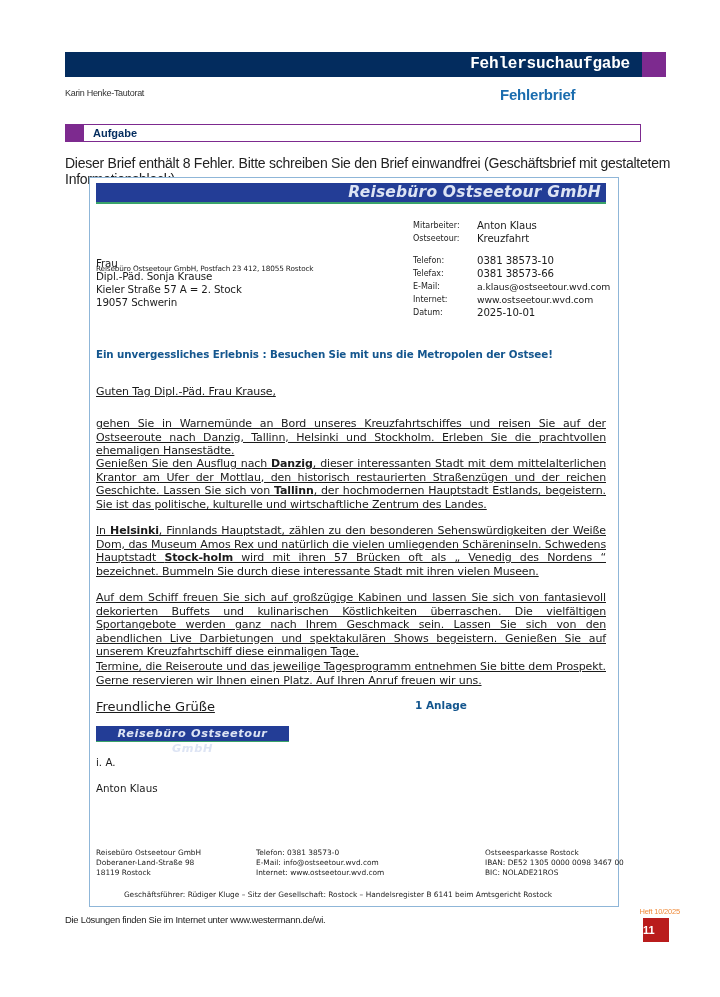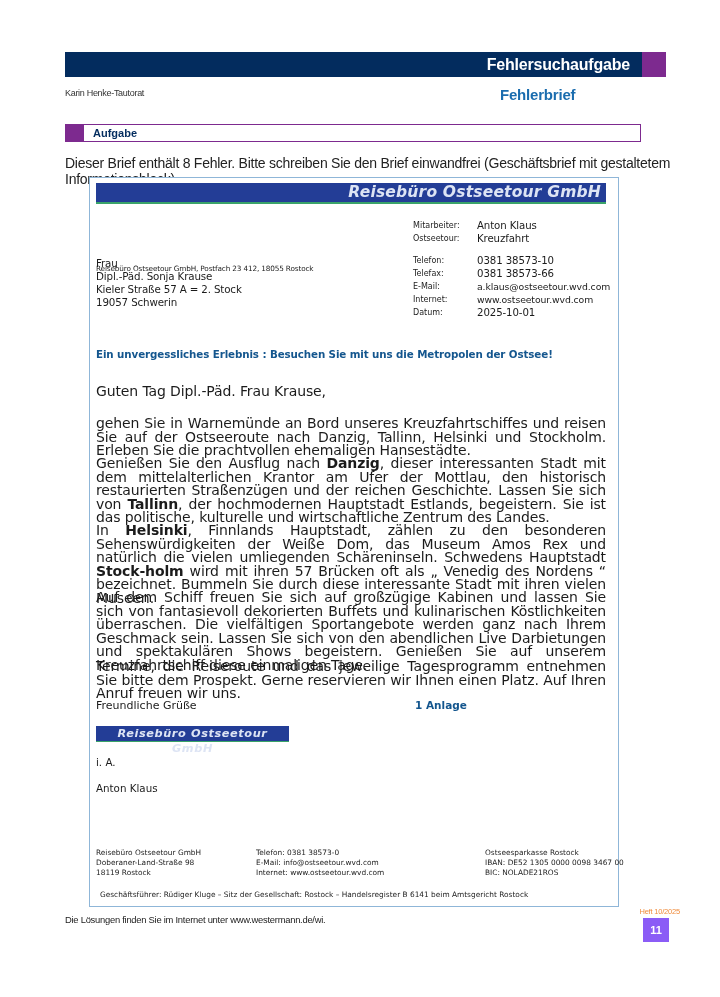--- a/index.html
+++ b/index.html
@@ -2,21 +2,21 @@
 <html><head>
 <meta charset="utf-8">
 <style>
   html, body { margin: 0; padding: 0; background: #ffffff; }
   body { width: 720px; height: 997px; position: relative; overflow: hidden; font-family: "Liberation Sans", sans-serif; color: #222; }
   .abs { position: absolute; }
 
   
   .topbar { left: 65px; top: 52px; width: 577px; height: 25px; background: #032c5e; }
   .topbar-accent { left: 642px; top: 52px; width: 24px; height: 25px; background: #7d2a8f; }
-  .topbar-title { left: 65px; top: 52px; width: 565px; height: 25px; line-height: 25px; text-align: right; color: #fff; font-weight: bold; font-size: 16px; font-family: Liberation Sans, sans-serif; letter-spacing: -0.2px; }
+  .topbar-title { left: 65px; top: 52px; width: 565px; height: 25px; line-height: 25px; text-align: right; color: #fff; font-weight: bold; font-size: 16px; font-family: Liberation Mono, monospace; letter-spacing: -0.2px; }
 
   .author { left: 65px; top: 88px; font-size: 9px; color: #333; font-family: "Liberation Sans", sans-serif; letter-spacing: -0.3px; }
   .subtitle { left: 500px; top: 86px; width: 143px; text-align: left; font-size: 15px; font-weight: bold; color: #1a6cae; letter-spacing: -0.2px; }
 
   
   .task-box { left: 65px; top: 124px; width: 576px; height: 18px; border: 1px solid #7d2a8f; box-sizing: border-box; background: #fff; }
   .task-accent { left: 65px; top: 124px; width: 19px; height: 18px; background: #7d2a8f; }
   .task-label { left: 93px; top: 124px; height: 18px; line-height: 18px; font-size: 11px; font-weight: bold; color: #032c5e; }
 
   .instruction { left: 65px; top: 155px; font-size: 14px; color: #222; letter-spacing: -0.25px; }
@@ -32,45 +32,45 @@
 
   .info-block { left: 413px; top: 219px; font-size: 10px; }
   .info-row { display: flex; height: 13px; line-height: 13px; }
   .info-row .lbl { width: 64px; font-size: 8px; color: #222; }
   .info-row .val { font-size: 10.2px; letter-spacing: -0.1px; }
   .info-gap { height: 9px; }
   .info-row.small .val { font-size: 9.3px; }
 
   .subject { left: 96px; top: 348px; font-size: 10.3px; font-weight: bold; color: #14568e; letter-spacing: -0.1px; }
 
-  .body-text { left: 96px; width: 510px; font-size: 14px; line-height: 13.6px; text-align: justify; letter-spacing: -0.12px; }
+  .body-text { left: 96px; width: 510px; font-size: 11px; line-height: 13.6px; text-align: justify; letter-spacing: -0.12px; text-decoration: underline; }
   .body-text b { font-weight: bold; }
   .greeting { top: 385px; }
   .p1 { top: 417px; }
   .p2 { top: 457px; }
   .p3 { top: 524px; }
   .p4 { top: 591px; }
   .p5 { top: 660px; }
-  .closing { left: 96px; top: 699px; font-size: 11px; }
+  .closing { left: 96px; top: 699px; font-size: 13px; text-decoration: underline; }
   .anlage { left: 415px; top: 699px; font-size: 10.5px; font-weight: bold; color: #14568e; }
 
   .sig-banner { left: 96px; top: 726px; width: 193px; height: 15px; background: #233d96; border-bottom: 1.5px solid #3aa36a; }
   .sig-banner-text { left: 96px; top: 726px; width: 193px; height: 15px; line-height: 15px; text-align: center; color: #dde4f4; font-style: italic; font-weight: bold; font-size: 11.3px; letter-spacing: 0.6px; }
   .ia { left: 96px; top: 756px; font-size: 10.3px; }
   .signer { left: 96px; top: 782px; font-size: 10.3px; }
 
   .footer-col { top: 848px; font-size: 7.4px; line-height: 10px; color: #222; }
   .fc1 { left: 96px; }
   .fc2 { left: 256px; }
   .fc3 { left: 469px; margin-left: 16px; }
-  .footer-line { left: 100px; top: 890px; width: 510px; text-align: left; font-size: 7.4px; color: #222; }
+  .footer-line { left: 83px; top: 890px; width: 510px; text-align: center; font-size: 7.4px; color: #222; }
 
   .solutions { left: 65px; top: 914px; font-size: 9.4px; color: #222; letter-spacing: -0.25px; }
   .issue { left: 620px; top: 907px; width: 60px; text-align: right; font-size: 7.5px; color: #f08c3c; letter-spacing: -0.2px; }
-  .page-badge { left: 643px; top: 918px; width: 26px; height: 24px; background: #8b5cf6; color: #fff; font-weight: bold; font-size: 11px; line-height: 24px; text-align: center; }
+  .page-badge { left: 643px; top: 918px; width: 26px; height: 24px; background: #b91c1c; color: #fff; font-weight: bold; font-size: 11px; line-height: 24px; }
 </style>
 </head>
 <body>
 
 <div class="abs topbar"></div>
 <div class="abs topbar-accent"></div>
 <div class="abs topbar-title">Fehlersuchaufgabe</div>
 <div class="abs author">Karin Henke-Tautorat</div>
 <div class="abs subtitle">Fehlerbrief</div>
 

